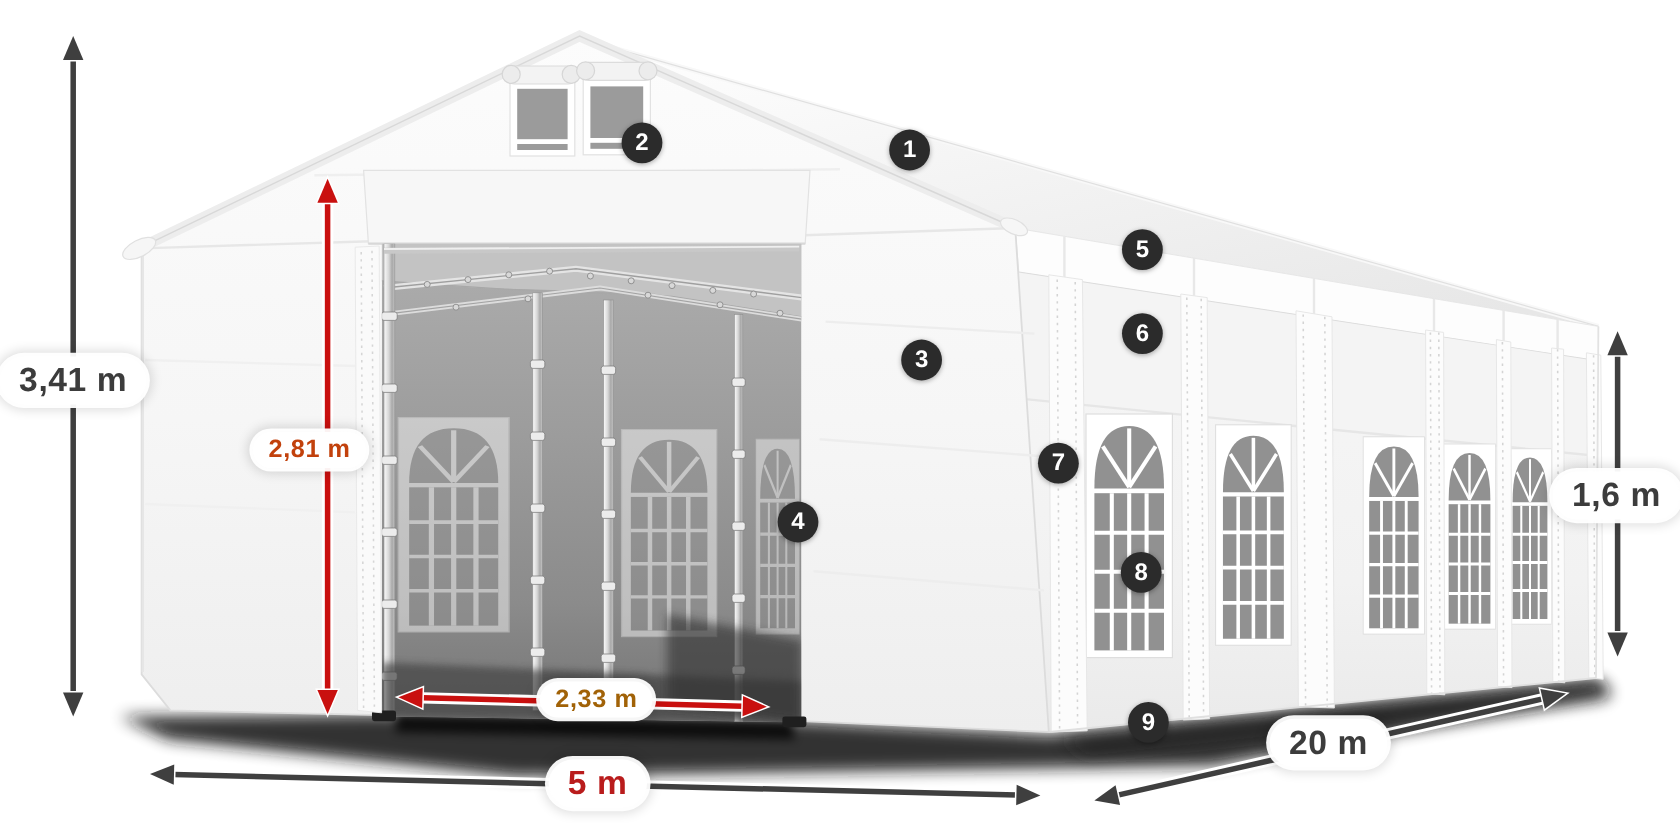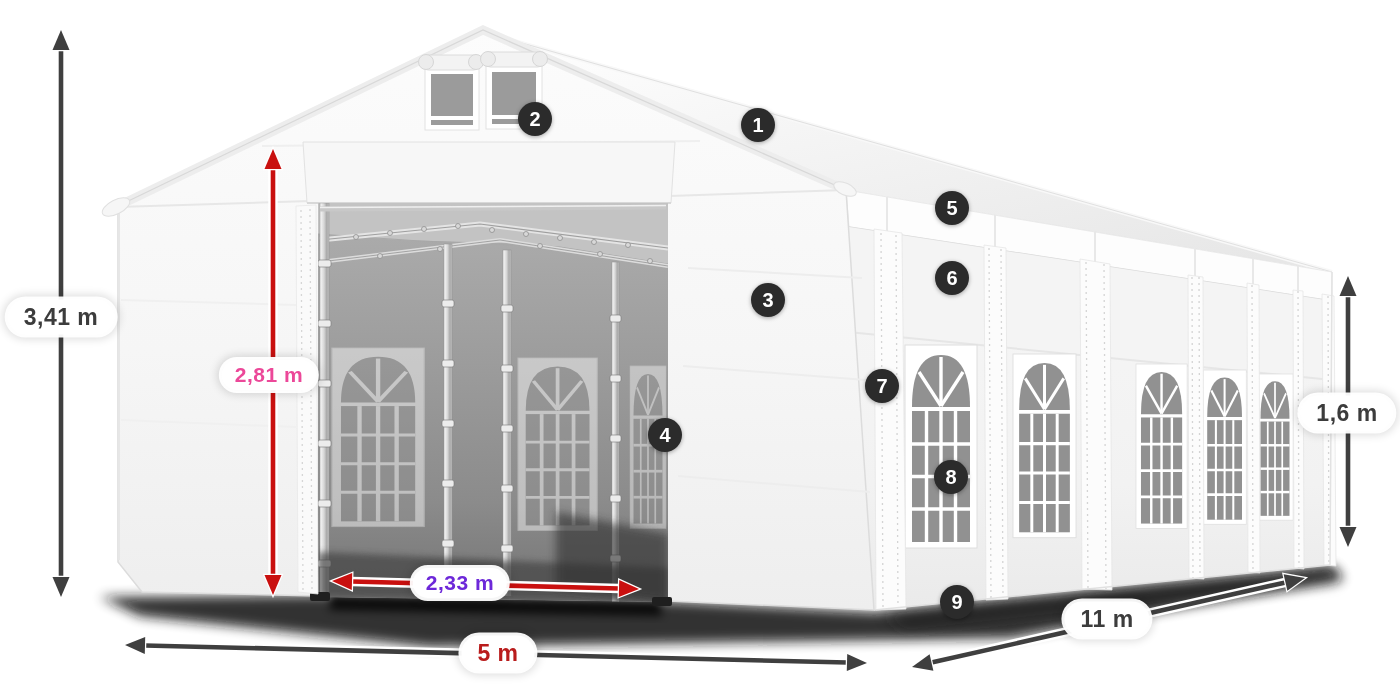--- a/index.html
+++ b/index.html
@@ -2,21 +2,21 @@
 <html><head>
 <meta charset="utf-8">
 <style>
   html,body{margin:0;padding:0;background:#ffffff;}
   body{width:1400px;height:700px;overflow:hidden;font-family:"Liberation Sans",sans-serif;}
   .stage{position:relative;width:1400px;height:700px;background:#ffffff;}
   .stage svg{position:absolute;left:0;top:0;}
   #overlay{position:absolute;left:0;top:0;width:1400px;height:700px;pointer-events:none;}
   .dim-label{
     position:absolute;transform:translate(-50%,-50%);
-    background:#ffffff;color:#3c3c3c;font-weight:bold;font-size:23px;
+    background:#ffffff;color:#3c3c3c;font-weight:bold;font-size:28px;
     padding:4px 16px;border-radius:22px;white-space:nowrap;letter-spacing:.5px;
     box-shadow:0 0 0 3px rgba(255,255,255,.95),0 0 9px 5px rgba(0,0,0,.13);
     pointer-events:auto;
   }
   .dim-label.red{font-size:21px;padding:3px 13px;}
   .badge{
     position:absolute;width:34px;height:34px;margin:-17px 0 0 -17px;border-radius:50%;
     background:#2b2b2b;color:#ffffff;font-weight:bold;font-size:20px;
     display:flex;align-items:center;justify-content:center;
     box-shadow:0 1px 4px rgba(0,0,0,.35);pointer-events:auto;
@@ -297,24 +297,24 @@
       <g>
         <line x1="1348" y1="296" x2="1348" y2="527" stroke="#ffffff" stroke-width="9.5"></line>
         <line x1="1348" y1="296" x2="1348" y2="527" stroke="#3f3f3f" stroke-width="4.6"></line>
         <polygon points="1348,276 1356.5,296 1339.5,296" fill="#3f3f3f" stroke="#ffffff" stroke-width="2.5" style="paint-order:stroke"></polygon>
         <polygon points="1348,547 1339.5,527 1356.5,527" fill="#3f3f3f" stroke="#ffffff" stroke-width="2.5" style="paint-order:stroke"></polygon>
       </g>
     </svg>
 
   <div id="overlay">
       <div class="dim-label" style="left: 61px; top: 317px; color: rgb(60, 60, 60);">3,41 m</div>
-      <div class="dim-label red" style="left: 269px; top: 375px; color: #ec4899;">2,81 m</div>
-      <div class="dim-label red" style="left: 460px; top: 583px; color: #6d28d9;">2,33 m</div>
+      <div class="dim-label red" style="left: 258px; top: 375px; color: #c2410c;">2,81 m</div>
+      <div class="dim-label red" style="left: 497px; top: 583px; color: #a16207;">2,33 m</div>
       <div class="dim-label" style="left: 498px; top: 653px; color: #b91c1c;">5 m</div>
-      <div class="dim-label" style="left: 1107px; top: 619px; color: rgb(60, 60, 60);">11 m</div>
+      <div class="dim-label" style="left: 1107px; top: 619px; color: rgb(60, 60, 60);">20 m</div>
       <div class="dim-label" style="left: 1347px; top: 413px; color: rgb(60, 60, 60);">1,6 m</div>
       <div class="badge" style="left: 758px; top: 125px; background: rgb(43, 43, 43); color: rgb(255, 255, 255);">1</div>
       <div class="badge" style="left: 535px; top: 119px; background: rgb(43, 43, 43); color: rgb(255, 255, 255);">2</div>
       <div class="badge" style="left: 768px; top: 300px; background: rgb(43, 43, 43); color: rgb(255, 255, 255);">3</div>
       <div class="badge" style="left: 665px; top: 435px; background: rgb(43, 43, 43); color: rgb(255, 255, 255);">4</div>
       <div class="badge" style="left: 952px; top: 208px; background: rgb(43, 43, 43); color: rgb(255, 255, 255);">5</div>
       <div class="badge" style="left: 952px; top: 278px; background: rgb(43, 43, 43); color: rgb(255, 255, 255);">6</div>
       <div class="badge" style="left: 882px; top: 386px; background: rgb(43, 43, 43); color: rgb(255, 255, 255);">7</div>
       <div class="badge" style="left: 951px; top: 477px; background: rgb(43, 43, 43); color: rgb(255, 255, 255);">8</div>
       <div class="badge" style="left: 957px; top: 602px; background: rgb(43, 43, 43); color: rgb(255, 255, 255);">9</div>

